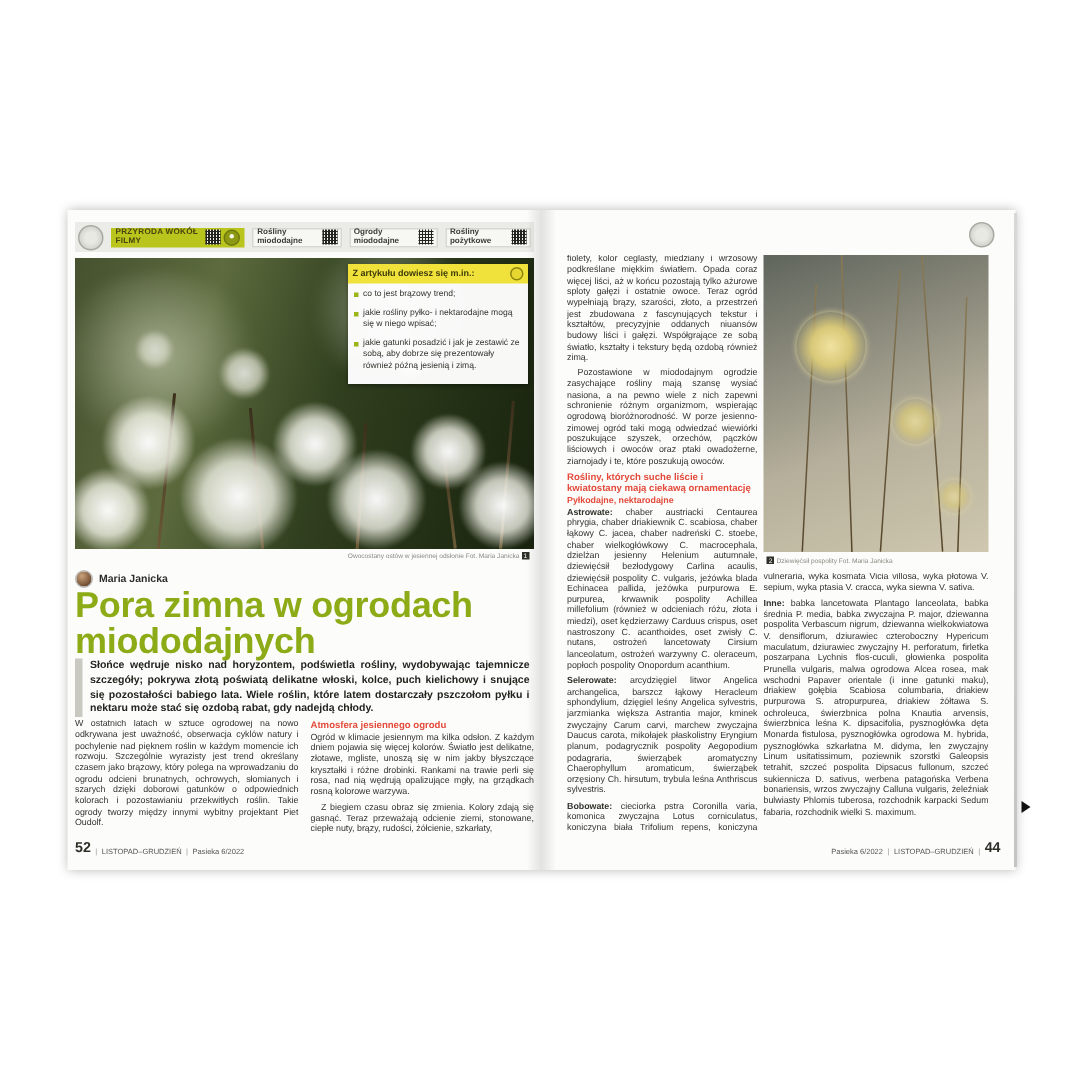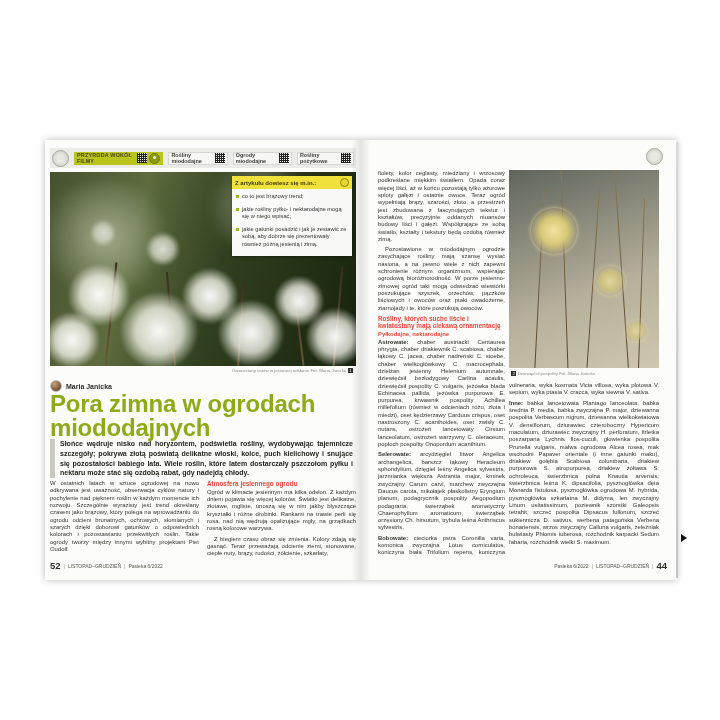--- a/index.html
+++ b/index.html
@@ -55,21 +55,21 @@
   .lead-text{font-size:7px;font-weight:bold;line-height:1.4;color:#23231e;text-align:justify;}
 
   .cols{position:absolute;left:5px;top:340px;width:306px;height:76px;display:flex;gap:8px;overflow:hidden;}
   .col{width:149px;overflow:hidden;}
   .body-p{font-size:5.9px;line-height:1.24;color:#33332e;text-align:justify;margin:0 0 3px 0;}
   .indent{text-indent:7px;}
   .red-h{font-size:6.4px;font-weight:bold;color:#e34a3b;margin:0 0 1.5px 0;line-height:1.15;}
   .red-sub{font-size:5.9px;font-weight:bold;color:#e34a3b;margin:0 0 1.5px 0;}
   .lead-in{font-weight:bold;}
 
-  .footer{position:absolute;top:420px;font-size:5px;color:#55554e;display:flex;align-items:center;gap:3px;}
+  .footer{position:absolute;top:420px;font-size:5px;color:#55554e;display:flex;align-items:flex-end;gap:3px;}
   .footer-left{left:5px;}
   .footer-right{right:10px;}
   .pg-num{font-size:9.5px;font-weight:bold;color:#2e2e28;}
   .f-sep{color:#999;}
 
   
   .r-col1{position:absolute;left:17px;top:30px;width:127px;height:386px;overflow:hidden;}
   .r-col2{position:absolute;left:148px;top:30px;width:150px;height:386px;}
   .photo-right{position:relative;width:150px;height:198px;overflow:hidden;background:linear-gradient(160deg,#5f655c 0%,#8a897b 30%,#b5af9b 60%,#cfc7ae 100%);}
   .dry-stem{position:absolute;width:1.3px;background:linear-gradient(180deg,#8a7a54,#55452c);}

